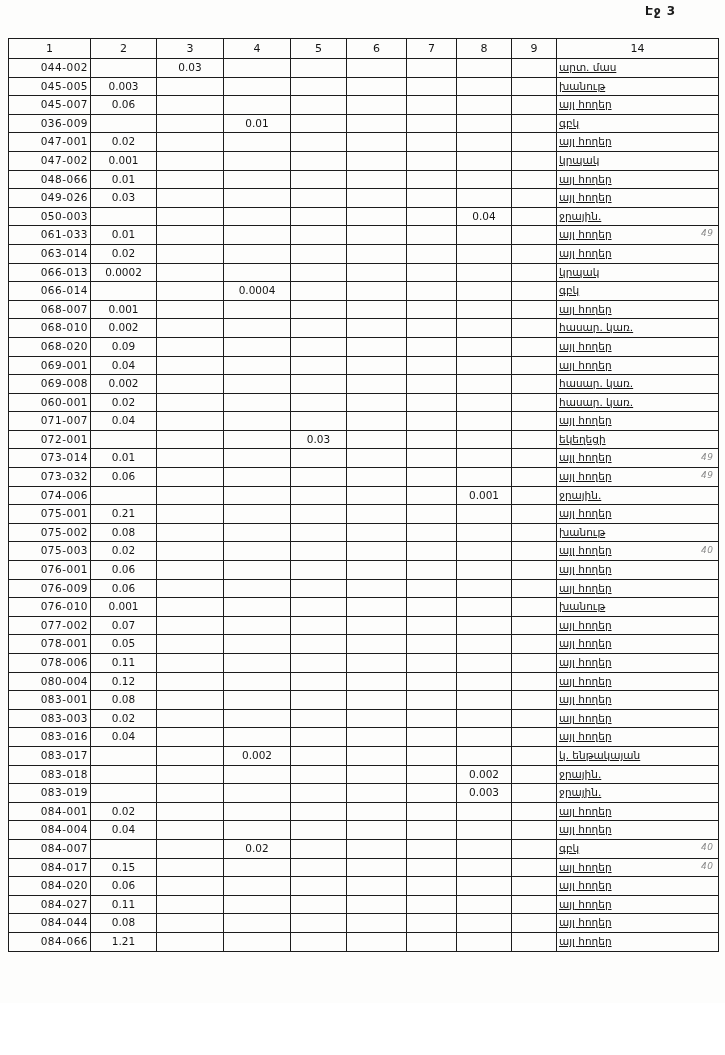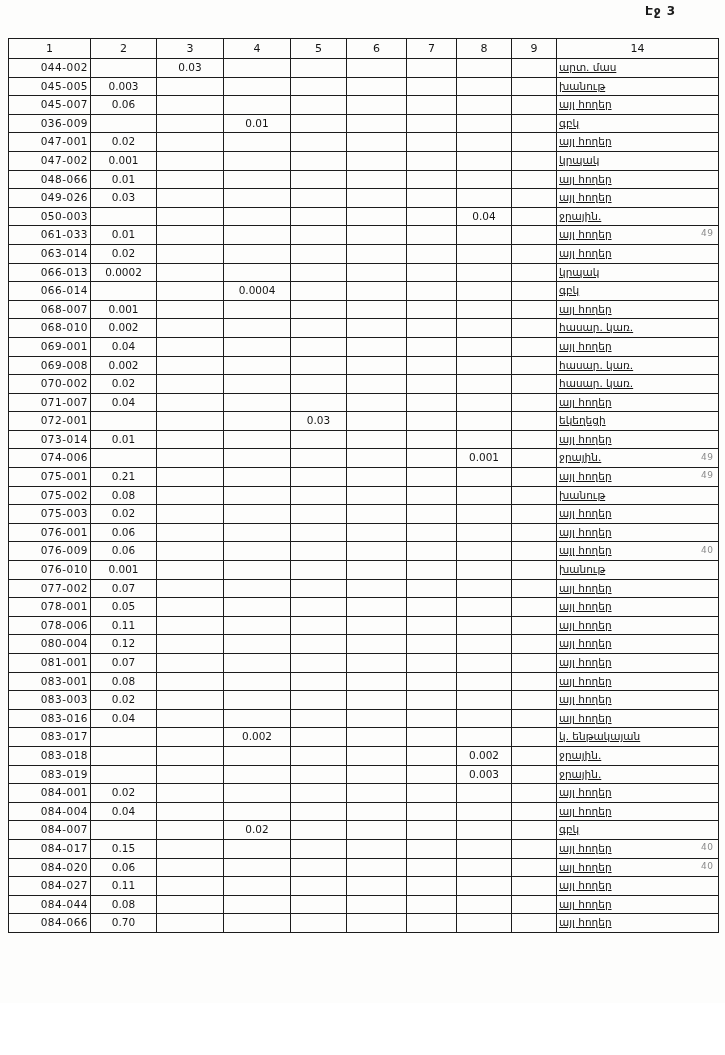--- a/index.html
+++ b/index.html
@@ -65,20 +65,21 @@
   col.w7  { width: 50px; }
   col.w8  { width: 55px; }
   col.w9  { width: 45px; }
   col.w10 { width: 162px; }
   .margin-note {
     position: absolute;
     left: 701px;
     font-size: 9px;
     color: #8a8a8a;
     letter-spacing: 0.5px;
+    font-style: italic;
   }
 </style>
 </head>
 <body>
 
 <div class="page">
 
   <div class="page-label">Էջ 3</div>
 
   <table class="grid">
@@ -283,20 +284,32 @@
           <td class="num"></td>
           <td class="num"></td>
           <td class="num"></td>
           <td class="num"></td>
           <td class="num"></td>
           <td class="num"></td>
           <td class="num"></td>
           <td class="use">հասար. կառ.</td>
         </tr>
         <tr>
+          <td class="code">068-020</td>
+          <td class="num">0.09</td>
+          <td class="num"></td>
+          <td class="num"></td>
+          <td class="num"></td>
+          <td class="num"></td>
+          <td class="num"></td>
+          <td class="num"></td>
+          <td class="num"></td>
+          <td class="use">այլ հողեր</td>
+        </tr>
+        <tr>
           <td class="code">069-001</td>
           <td class="num">0.04</td>
           <td class="num"></td>
           <td class="num"></td>
           <td class="num"></td>
           <td class="num"></td>
           <td class="num"></td>
           <td class="num"></td>
           <td class="num"></td>
           <td class="use">այլ հողեր</td>
@@ -307,21 +320,21 @@
           <td class="num"></td>
           <td class="num"></td>
           <td class="num"></td>
           <td class="num"></td>
           <td class="num"></td>
           <td class="num"></td>
           <td class="num"></td>
           <td class="use">հասար. կառ.</td>
         </tr>
         <tr>
-          <td class="code">070-002</td>
+          <td class="code">060-001</td>
           <td class="num">0.02</td>
           <td class="num"></td>
           <td class="num"></td>
           <td class="num"></td>
           <td class="num"></td>
           <td class="num"></td>
           <td class="num"></td>
           <td class="num"></td>
           <td class="use">հասար. կառ.</td>
         </tr>
@@ -355,20 +368,32 @@
           <td class="num"></td>
           <td class="num"></td>
           <td class="num"></td>
           <td class="num"></td>
           <td class="num"></td>
           <td class="num"></td>
           <td class="num"></td>
           <td class="use">այլ հողեր</td>
         </tr>
         <tr>
+          <td class="code">073-032</td>
+          <td class="num">0.06</td>
+          <td class="num"></td>
+          <td class="num"></td>
+          <td class="num"></td>
+          <td class="num"></td>
+          <td class="num"></td>
+          <td class="num"></td>
+          <td class="num"></td>
+          <td class="use">այլ հողեր</td>
+        </tr>
+        <tr>
           <td class="code">074-006</td>
           <td class="num"></td>
           <td class="num"></td>
           <td class="num"></td>
           <td class="num"></td>
           <td class="num"></td>
           <td class="num"></td>
           <td class="num">0.001</td>
           <td class="num"></td>
           <td class="use">ջրային.</td>
@@ -487,32 +512,20 @@
           <td class="num"></td>
           <td class="num"></td>
           <td class="num"></td>
           <td class="num"></td>
           <td class="num"></td>
           <td class="num"></td>
           <td class="num"></td>
           <td class="use">այլ հողեր</td>
         </tr>
         <tr>
-          <td class="code">081-001</td>
-          <td class="num">0.07</td>
-          <td class="num"></td>
-          <td class="num"></td>
-          <td class="num"></td>
-          <td class="num"></td>
-          <td class="num"></td>
-          <td class="num"></td>
-          <td class="num"></td>
-          <td class="use">այլ հողեր</td>
-        </tr>
-        <tr>
           <td class="code">083-001</td>
           <td class="num">0.08</td>
           <td class="num"></td>
           <td class="num"></td>
           <td class="num"></td>
           <td class="num"></td>
           <td class="num"></td>
           <td class="num"></td>
           <td class="num"></td>
           <td class="use">այլ հողեր</td>
@@ -656,21 +669,21 @@
           <td class="num"></td>
           <td class="num"></td>
           <td class="num"></td>
           <td class="num"></td>
           <td class="num"></td>
           <td class="num"></td>
           <td class="use">այլ հողեր</td>
         </tr>
         <tr>
           <td class="code">084-066</td>
-          <td class="num">0.70</td>
+          <td class="num">1.21</td>
           <td class="num"></td>
           <td class="num"></td>
           <td class="num"></td>
           <td class="num"></td>
           <td class="num"></td>
           <td class="num"></td>
           <td class="num"></td>
           <td class="use">այլ հողեր</td>
         </tr>
       </tbody>

